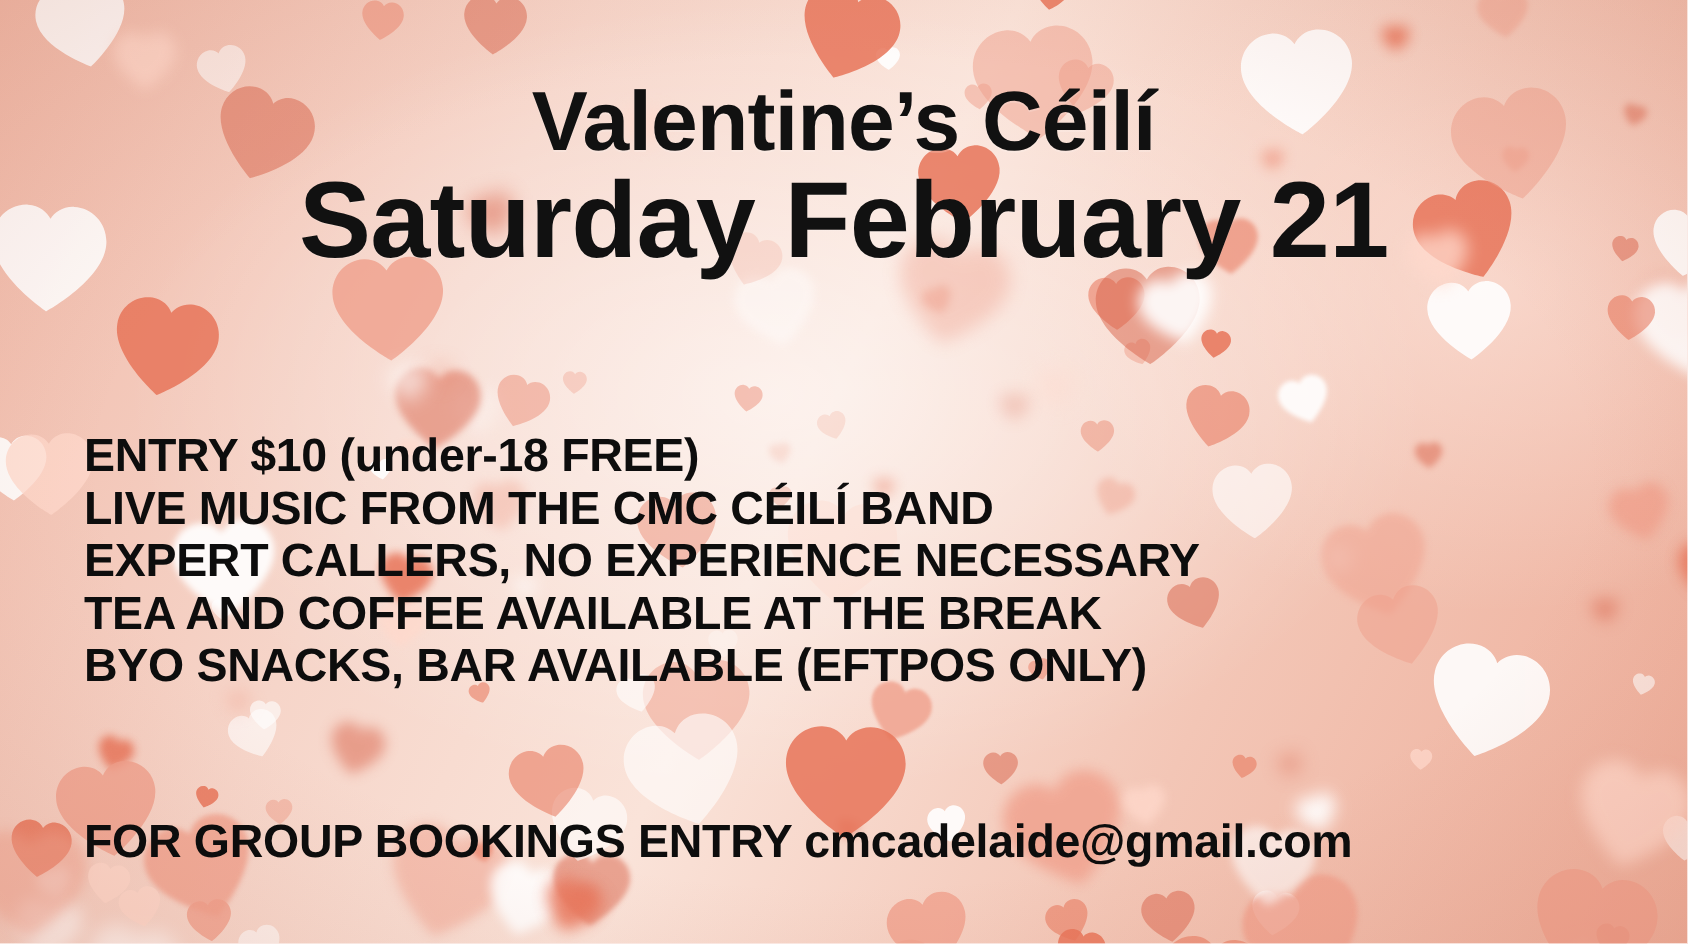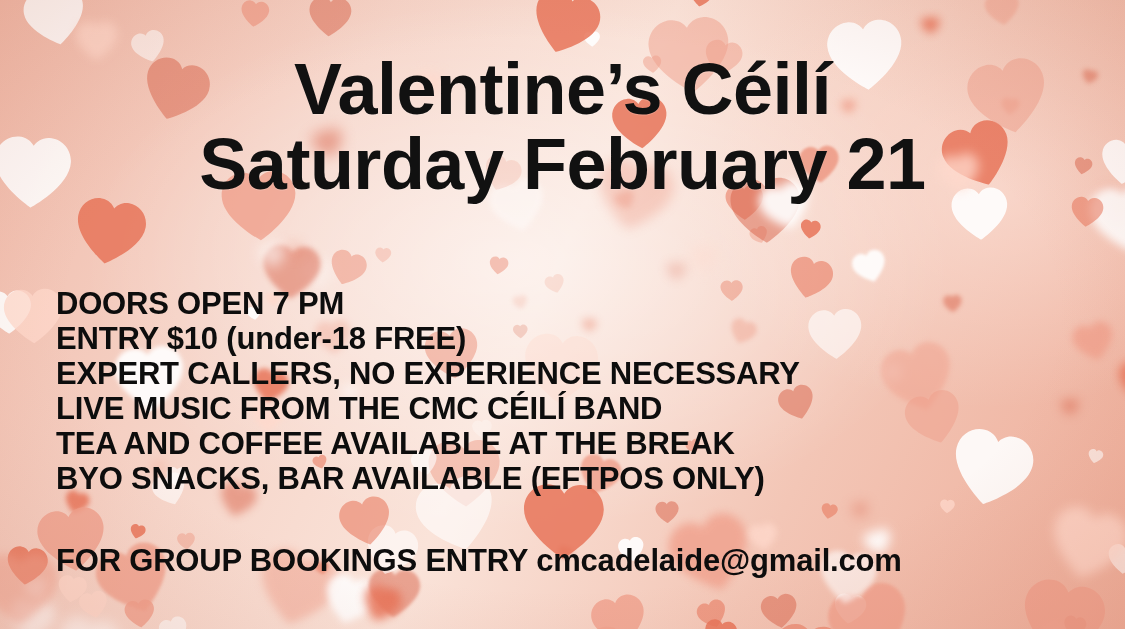--- a/index.html
+++ b/index.html
@@ -49,21 +49,21 @@
     left: 0;
     right: 0;
     text-align: center;
     color: #111111;
     font-weight: bold;
     letter-spacing: -0.5px;
     line-height: 1.04;
     text-shadow: 0 1px 0 rgba(255,255,255,0.18);
   }
   .title .line1 {
-    font-size: 72px;
+    font-size: 56px;
     display: block;
   }
   .title .line2 {
     font-size: 72px;
     display: block;
   }
   .details {
     position: absolute;
     left: 56px;
     top: 286px;
@@ -802,24 +802,23 @@
 
   <div class="bg-vignette"></div>
 
   <div class="content">
     <div class="title" style="top:52px;">
       <span class="line1">Valentine’s Céilí</span>
       <span class="line2">Saturday February 21</span>
     </div>
 
     <div class="details" id="details-block">
-        <span class="row">DOORS OPEN 7 PM</span>
         <span class="row">ENTRY $10 (under-18 FREE)</span>
+        <span class="row">LIVE MUSIC FROM THE CMC CÉILÍ BAND</span>
         <span class="row">EXPERT CALLERS, NO EXPERIENCE NECESSARY</span>
-        <span class="row">LIVE MUSIC FROM THE CMC CÉILÍ BAND</span>
         <span class="row">TEA AND COFFEE AVAILABLE AT THE BREAK</span>
         <span class="row">BYO SNACKS, BAR AVAILABLE (EFTPOS ONLY)</span>
       </div>
 
     <div class="footer">FOR GROUP BOOKINGS ENTRY cmcadelaide@gmail.com</div>
   </div>
 
 </div>
 
 </body></html>

